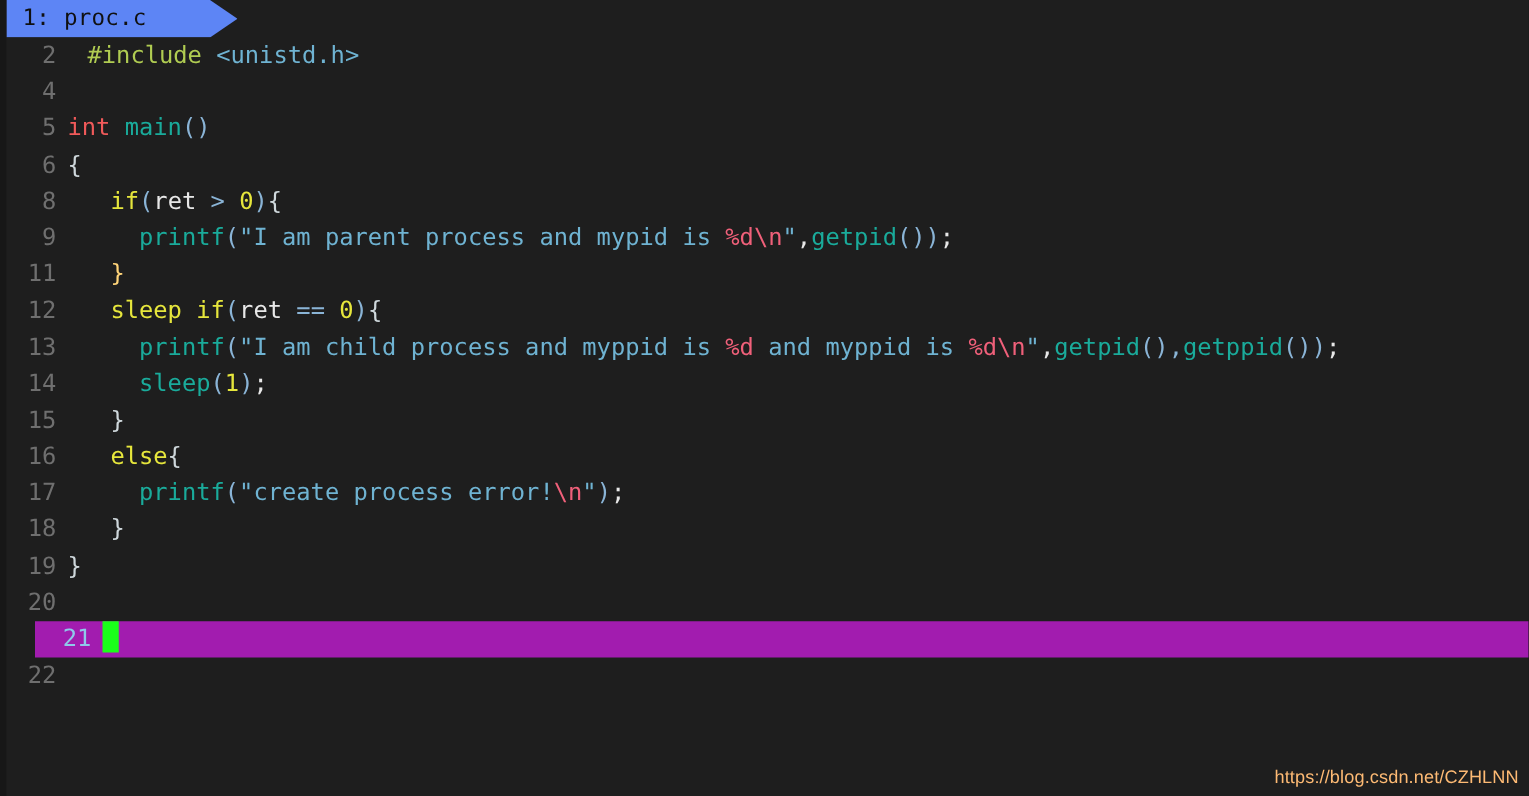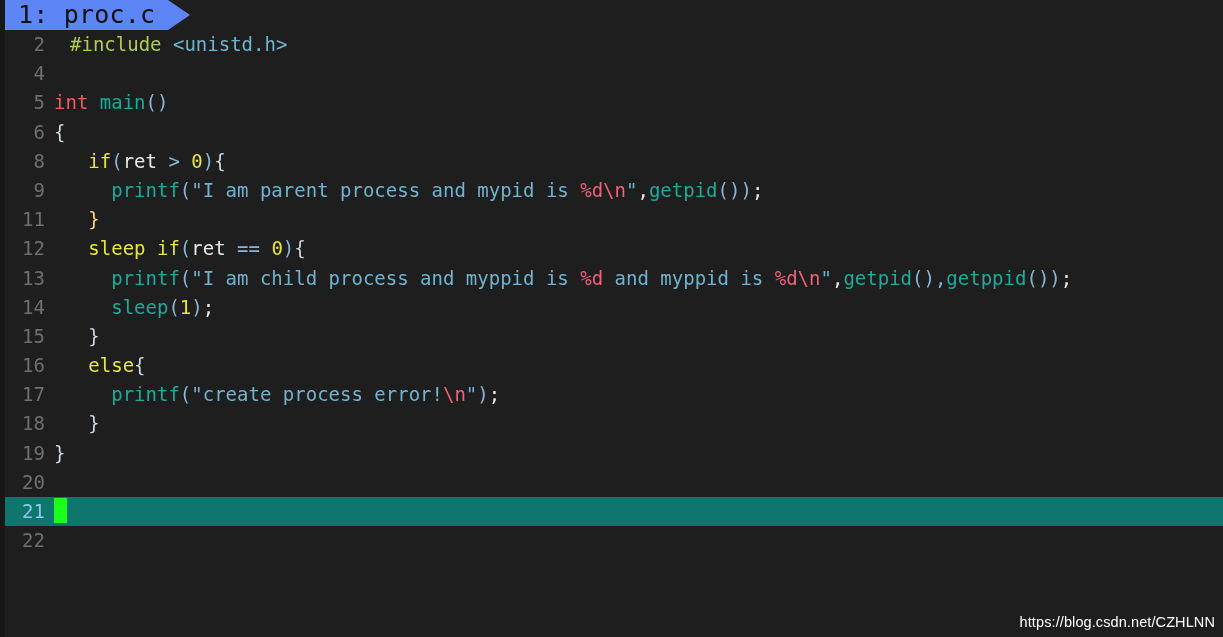--- a/index.html
+++ b/index.html
@@ -42,21 +42,21 @@
     background: #1e1e1e;
   }
   .tab {
     position: absolute;
     left: 5px;
     top: 0;
     height: 30px;
     width: 185px;
     background: #5d85f5;
     color: #101010;
-    font-size: 25px;
+    font-size: 18px;
     line-height: 30px;
     padding-left: 13px;
     box-sizing: border-box;
     letter-spacing: 0.2px;
     white-space: nowrap;
     clip-path: polygon(0 0, calc(100% - 22px) 0, 100% 50%, calc(100% - 22px) 100%, 0 100%);
   }
 
   
   .code {
@@ -66,21 +66,22 @@
     width: 1223px;
     font-size: 19px;
     line-height: 29.2px;
   }
   .line {
     position: relative;
     height: 29.2px;
     white-space: pre;
   }
   .line.active {
-    background: #0f766e;
+    background: #a21caf;
+    margin-left: 28px;
   }
   .gutter {
     display: inline-block;
     width: 45px;
     text-align: right;
     color: #6f6f6f;
     font-size: 19px;
     vertical-align: top;
     user-select: none;
   }
@@ -114,21 +115,21 @@
     height: 25px;
     background: #1aff1a;
     vertical-align: -5px;
   }
 
   
   .watermark {
     position: absolute;
     right: 8px;
     bottom: 7px;
-    color: #ffffff;
+    color: #fdba74;
     font-family: "Liberation Sans", sans-serif;
     font-size: 14.5px;
     letter-spacing: 0.1px;
     user-select: none;
   }
 </style>
 </head>
 <body>
 
 <div class="editor">

